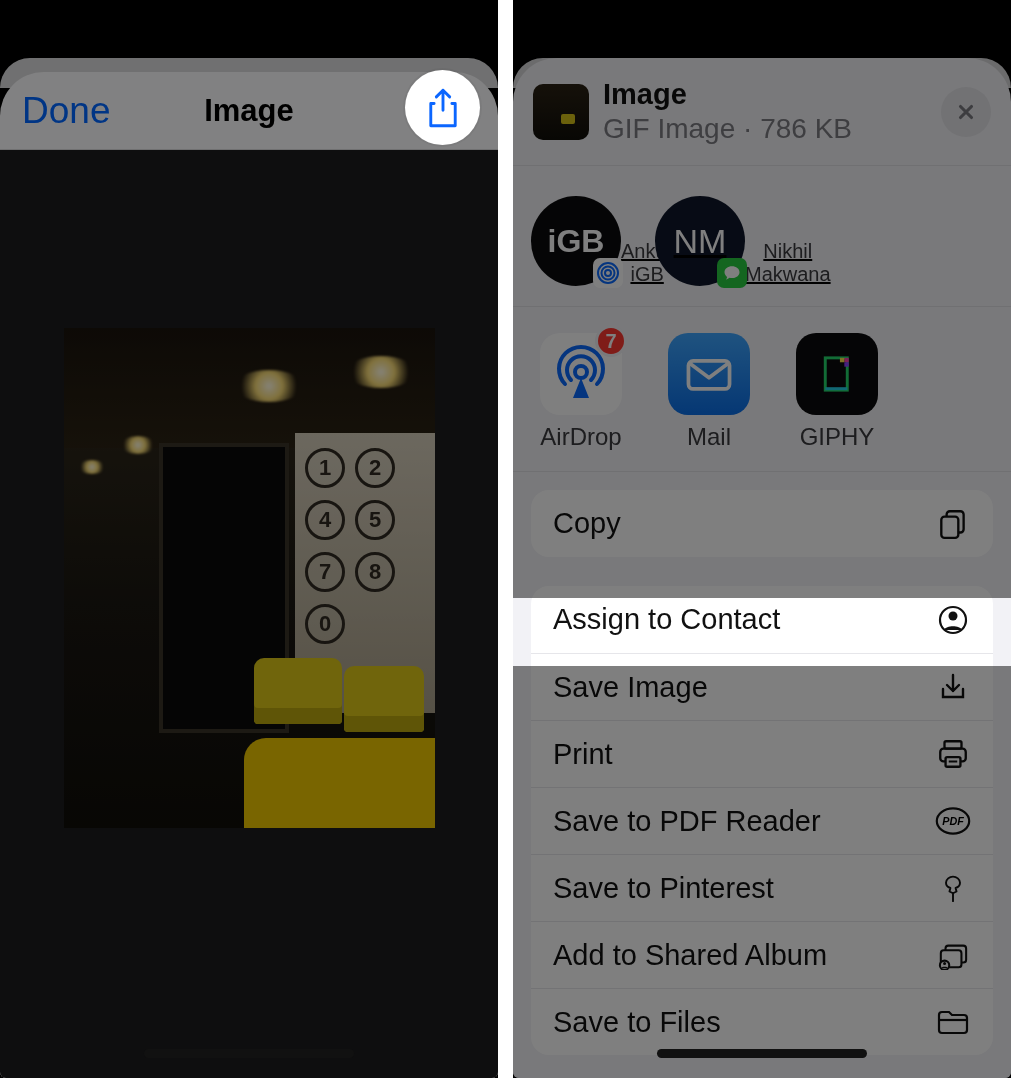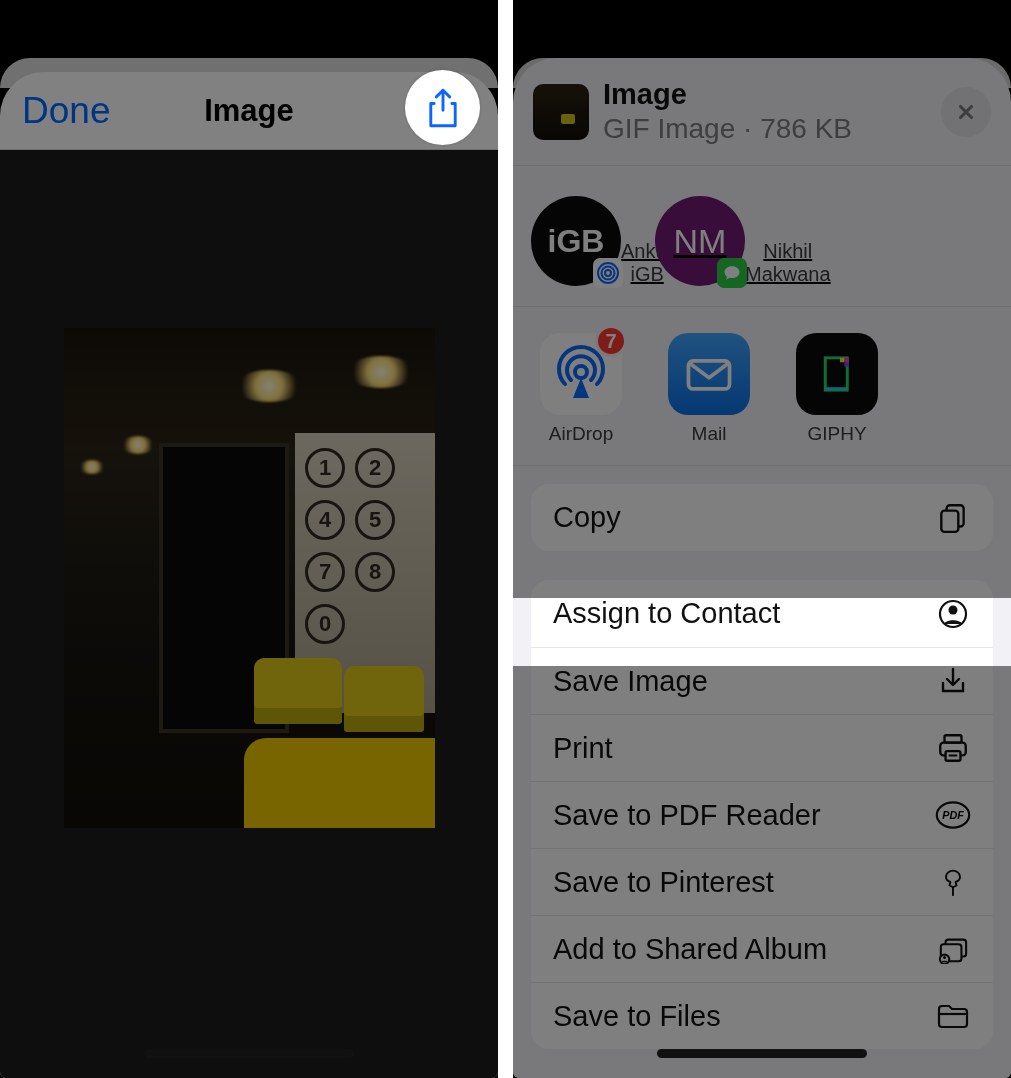--- a/index.html
+++ b/index.html
@@ -106,21 +106,21 @@
   .avatar { width:90px; height:90px; border-radius:50%; display:flex; align-items:center; justify-content:center; }
   .badge-sm { position:absolute; right:-2px; bottom:-2px; width:30px; height:30px; border-radius:7px;
     background:#fff; display:flex; align-items:center; justify-content:center; }
   .contact-name { font-size: 20px; line-height: 23px; color:#3a3a3e; text-align:center; margin-top:0; }
 
   .apps-row { padding-top: 26px; }
   .app { width:100px; display:flex; flex-direction:column; align-items:center; position:relative; }
   .app .icon-sq { width:82px; height:82px; border-radius:20px; display:flex; align-items:center; justify-content:center; }
   .app .badge-ct { position:absolute; top:-8px; right:4px; width:32px; height:32px; border-radius:50%;
     background:#ff3831; color:#fff; font-size:20px; font-weight:600; display:flex; align-items:center; justify-content:center; border:3px solid #f2f2f6; }
-  .app-name { font-size: 19px; color:#3a3a3e; text-align:center; margin-top:8px; width: 104px; white-space:nowrap; overflow:hidden; text-overflow:clip; }
+  .app-name { font-size: 24px; color:#3a3a3e; text-align:center; margin-top:8px; width: 104px; white-space:nowrap; overflow:hidden; text-overflow:clip; }
 
   .actions-block { padding: 18px; display:flex; flex-direction:column; gap:15px; }
   .action-group { background:#fff; border-radius:18px; overflow:hidden; }
   .action-group.single { margin-bottom:14px; }
   .action-row {
     height: 67px; padding: 0 22px; display:flex; align-items:center; justify-content:space-between;
     font-size: 29px; color:#111;
   }
   .action-row + .action-row { border-top: 1px solid #e6e6ea; }
   .action-row .ricon { width:36px; height:36px; display:flex; align-items:center; justify-content:center; }
@@ -238,21 +238,21 @@
               </svg>
             </div>
           </div>
           <div class="contact-name">
             <span>Ankur</span><br><span>iGB</span>
           </div>
         </div>
 
         <div class="contact">
           <div class="avatar-wrap">
-            <div class="avatar" style="background:#701a75; color:#fff; font-size:34px; font-weight:500;">
+            <div class="avatar" style="background:#0f172a; color:#fff; font-size:34px; font-weight:500;">
               <span>NM</span>
             </div>
             <div class="badge-sm" style="background:#29cc41;">
               <svg viewBox="0 0 24 24" width="20" height="20">
                 <path fill="#fff" d="M12 4c5 0 9 3.1 9 7s-4 7-9 7c-1 0-2-.1-2.9-.4L5 20l1.2-3.1C4.8 15.6 3 13.5 3 11c0-3.9 4-7 9-7z"></path>
               </svg>
             </div>
           </div>
           <div class="contact-name">
             <span>Nikhil</span><br><span>Makwana</span>

